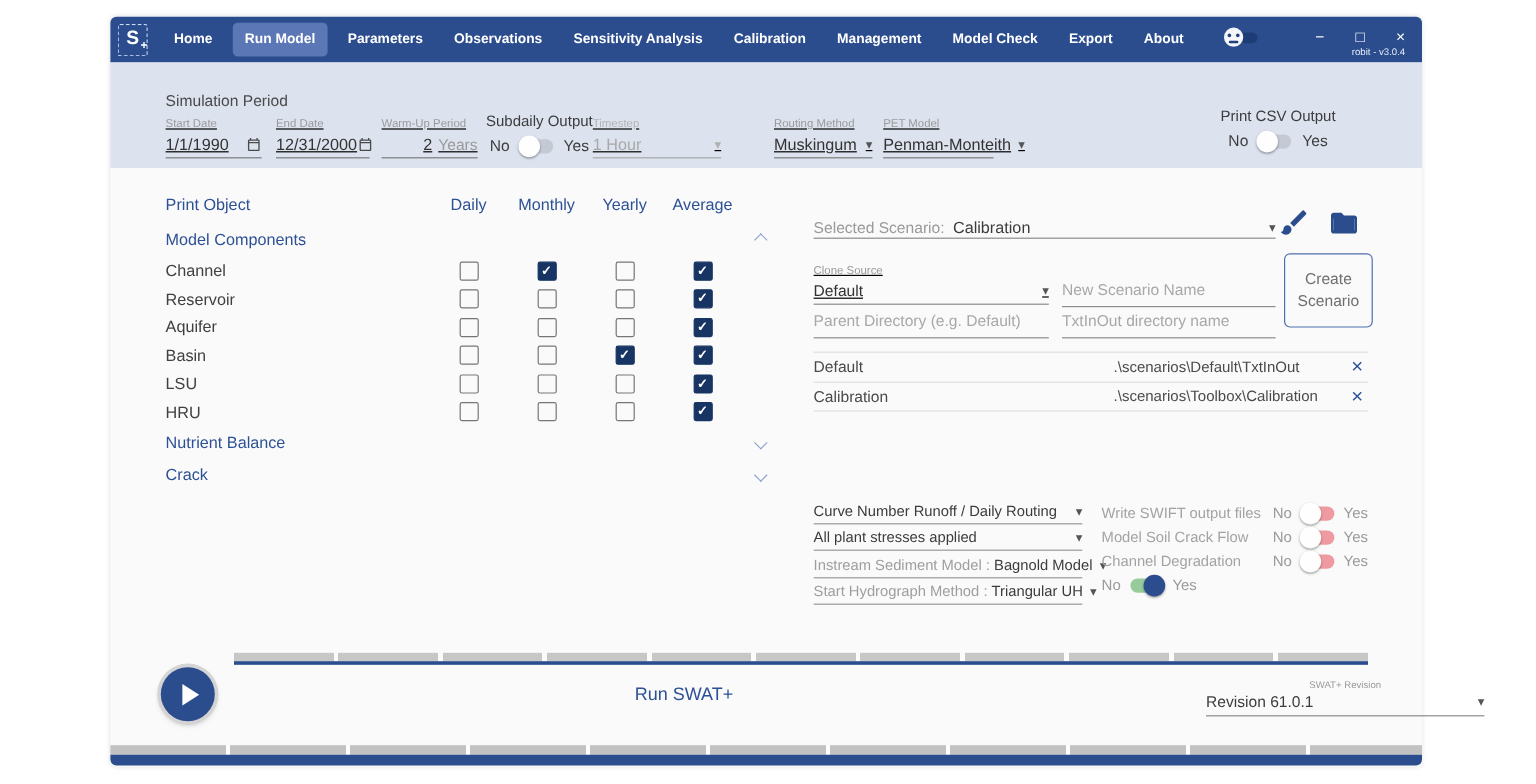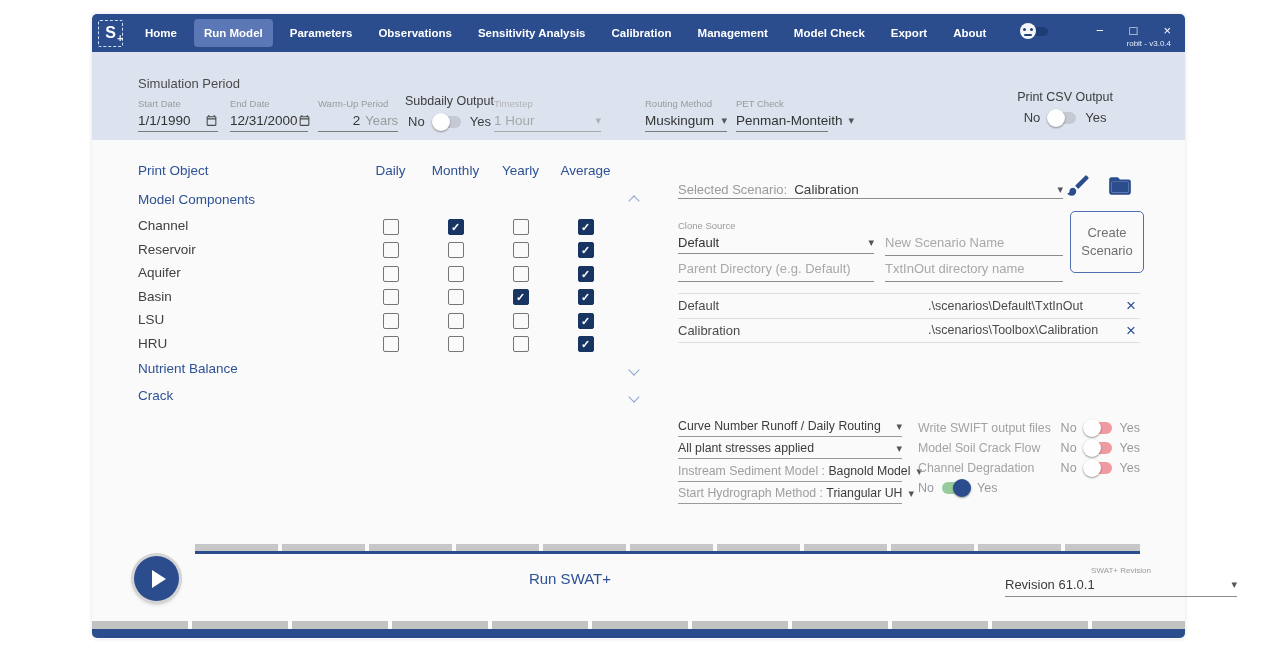--- a/index.html
+++ b/index.html
@@ -17,21 +17,21 @@
   .robot{width:16px;height:16px;border-radius:50%;background:#f4f6fa;position:relative;display:inline-block;}
   .robot:before{content:"";position:absolute;left:3px;top:5px;width:3px;height:3px;border-radius:50%;background:#21407c;box-shadow:7px 0 0 #21407c;}
   .robot:after{content:"";position:absolute;left:4px;bottom:3px;width:8px;height:2px;border-radius:1px;background:#21407c;}
   .mini-pill{width:15px;height:9px;border-radius:5px;background:#1e3d77;margin-left:-3px;margin-right:22px;display:inline-block;}
   .wc{color:#ffffff;font-size:13px;margin-left:26px;cursor:pointer;line-height:16px;}
   .version{position:absolute;right:14px;top:25px;color:#e6ecf8;font-size:8px;}
 
   
   .band{position:absolute;left:0;top:38px;width:100%;height:88px;background:#dce3ef;}
   .band-title{position:absolute;left:46px;top:24px;font-size:13px;color:#4a4a4a;}
-  .field{position:absolute;}
+  .field{position:absolute;text-decoration:underline;}
   .f-label{font-size:9.5px;color:#9a9a9a;margin-bottom:3px;white-space:nowrap;}
   .f-row{display:flex;align-items:center;justify-content:space-between;border-bottom:1px solid #7c7c7c;padding-bottom:3px;min-height:16px;}
   .f-val{font-size:13.5px;color:#333333;white-space:nowrap;}
   .f-val.gray{color:#a8a8a8;}
   .f-unit{color:#9a9a9a;font-size:13px;margin-left:5px;}
   .caret{font-size:11px;color:#555;margin-left:6px;}
   .caret.gray{color:#b0b0b0;}
   .field.disabled .f-label{color:#b3b3b3;}
   .field.disabled .f-row{border-bottom-color:#a8a8a8;}
   .cal{width:13px;height:13px;flex:0 0 13px;}
@@ -184,21 +184,21 @@
 
       <div class="field" style="left:553px;top:46px;width:82px;">
         <div class="f-label">Routing Method</div>
         <div class="f-row">
             <span class="f-val">Muskingum</span>
             <span class="caret">▾</span>
           </div>
       </div>
 
       <div class="field" style="left:644px;top:46px;width:92px;">
-        <div class="f-label">PET Check</div>
+        <div class="f-label">PET Model</div>
         <div class="f-row">
             <span class="f-val">Penman-Monteith</span>
             <span class="caret">▾</span>
           </div>
       </div>
 
       <div class="tog-block" style="right:72px;top:38px;">
         <div class="tog-title">Print CSV Output</div>
         <div class="tog-row">
           <span>No</span>

